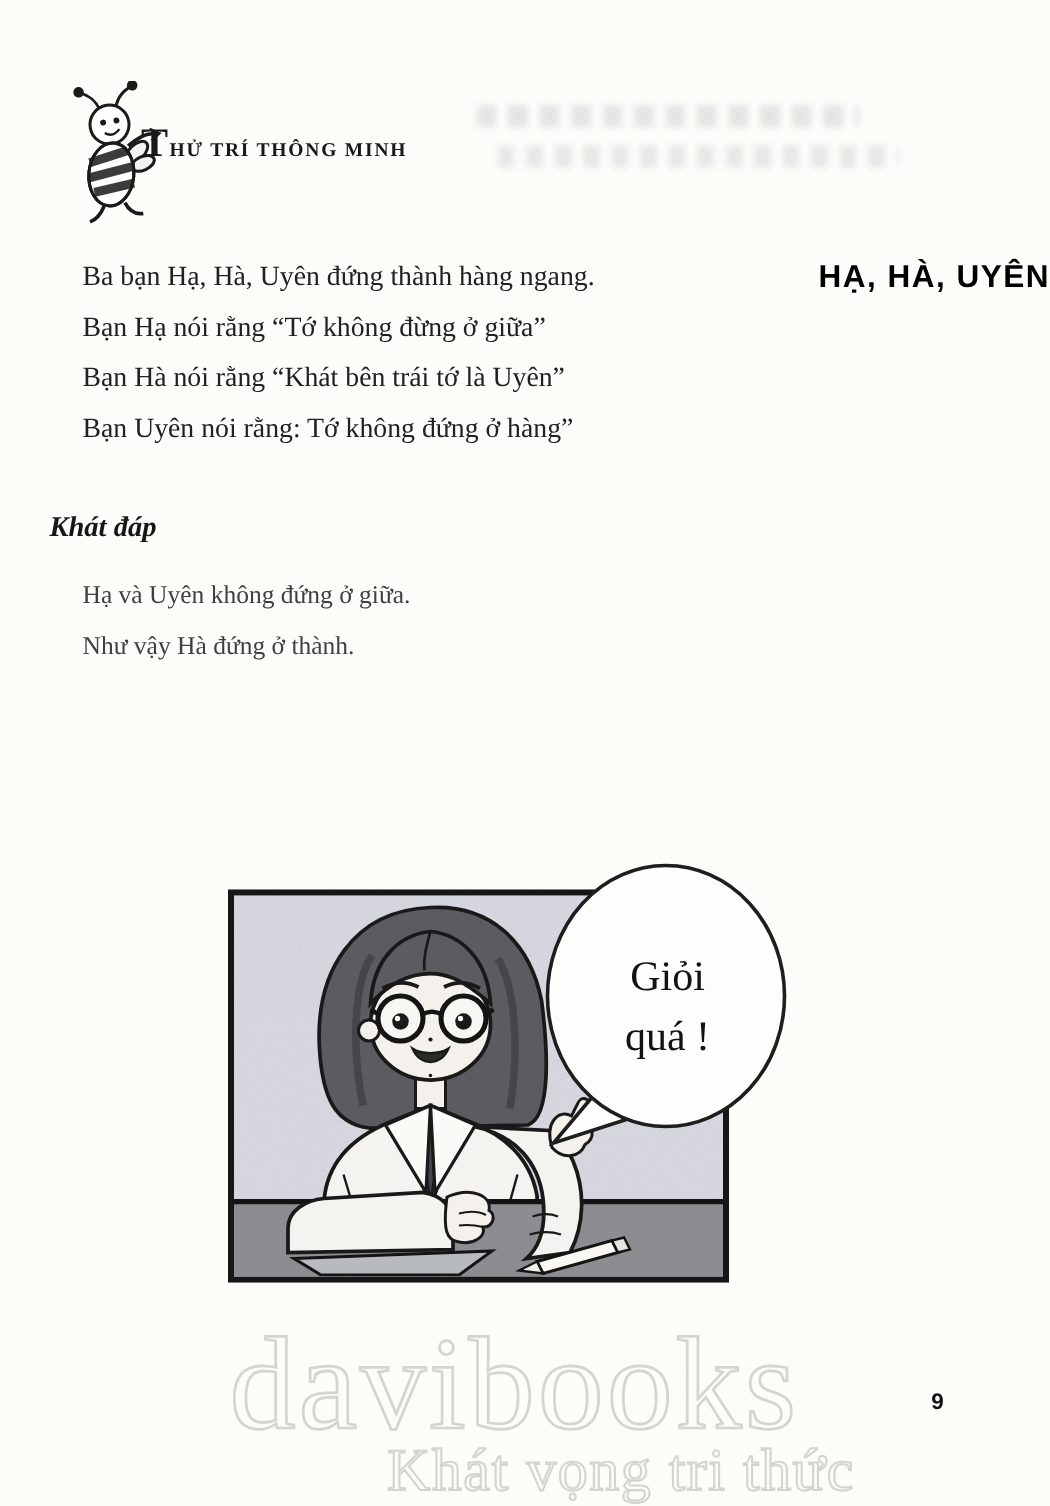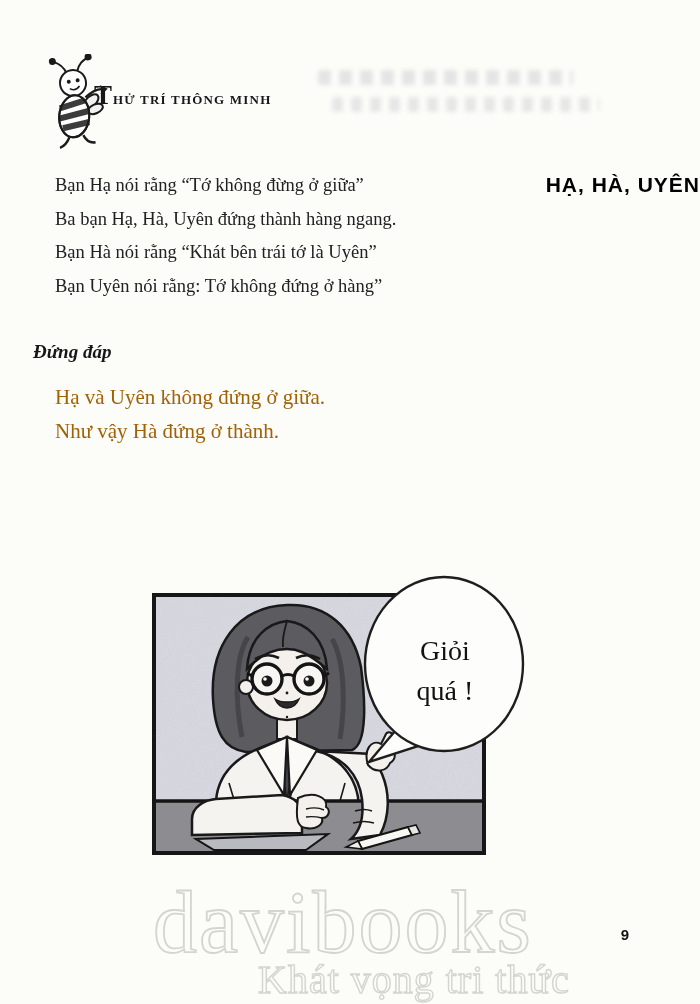--- a/index.html
+++ b/index.html
@@ -30,21 +30,21 @@
     left:20px;top:129px;width:680px;text-align:right;
     font-family:"Liberation Sans","DejaVu Sans",sans-serif;
     font-weight:bold;font-size:21px;letter-spacing:1px;color:#000000;margin-top:44px;
   }
 
   
   .puzzle-lines{left:55px;top:169px;width:420px;font-size:18.5px;line-height:33.5px;color:#212121;}
   .solution-heading{
     left:33px;top:341px;font-size:19px;font-weight:bold;font-style:italic;color:#161616;
   }
-  .solution-lines{left:55px;top:380px;width:420px;font-size:21px;line-height:34.3px;color:#a16207;}
+  .solution-lines{left:55px;top:380px;width:420px;font-size:17px;line-height:34.3px;color:#404040;}
 
   
   .frame{
     left:152px;top:593px;width:326px;height:254px;
     border:4px solid #161616;background:#d8d8e1;overflow:hidden;
   }
   .frame svg{display:block;}
   .bubble{left:361px;top:574px;width:168px;height:190px;z-index:5;}
   .bubble-text{
     font-family:"Liberation Serif","DejaVu Serif",serif;
@@ -99,27 +99,27 @@
   </g>
 </svg>
 
 <div class="abs section-title">THỬ TRÍ THÔNG MINH</div>
 <div class="abs ghost ghost-1"></div>
 <div class="abs ghost ghost-2"></div>
 
 <div class="abs puzzle-title">HẠ, HÀ, UYÊN</div>
 
 <div class="abs puzzle-lines">
+  <div>Ba bạn Hạ, Hà, Uyên đứng thành hàng ngang.</div>
   <div>Bạn Hạ nói rằng “Tớ không đừng ở giữa”</div>
-  <div>Ba bạn Hạ, Hà, Uyên đứng thành hàng ngang.</div>
   <div>Bạn Hà nói rằng “Khát bên trái tớ là Uyên”</div>
   <div>Bạn Uyên nói rằng: Tớ không đứng ở hàng”</div>
 </div>
 
-<div class="abs solution-heading">Đứng đáp</div>
+<div class="abs solution-heading">Khát đáp</div>
 
 <div class="abs solution-lines">
   <div>Hạ và Uyên không đứng ở giữa.</div>
   <div>Như vậy Hà đứng ở thành.</div>
 </div>
 
 <div class="abs frame">
   <svg width="326" height="254" viewBox="0 0 326 254" aria-hidden="true">
     <defs>
       <filter id="grain" x="0" y="0" width="100%" height="100%">

